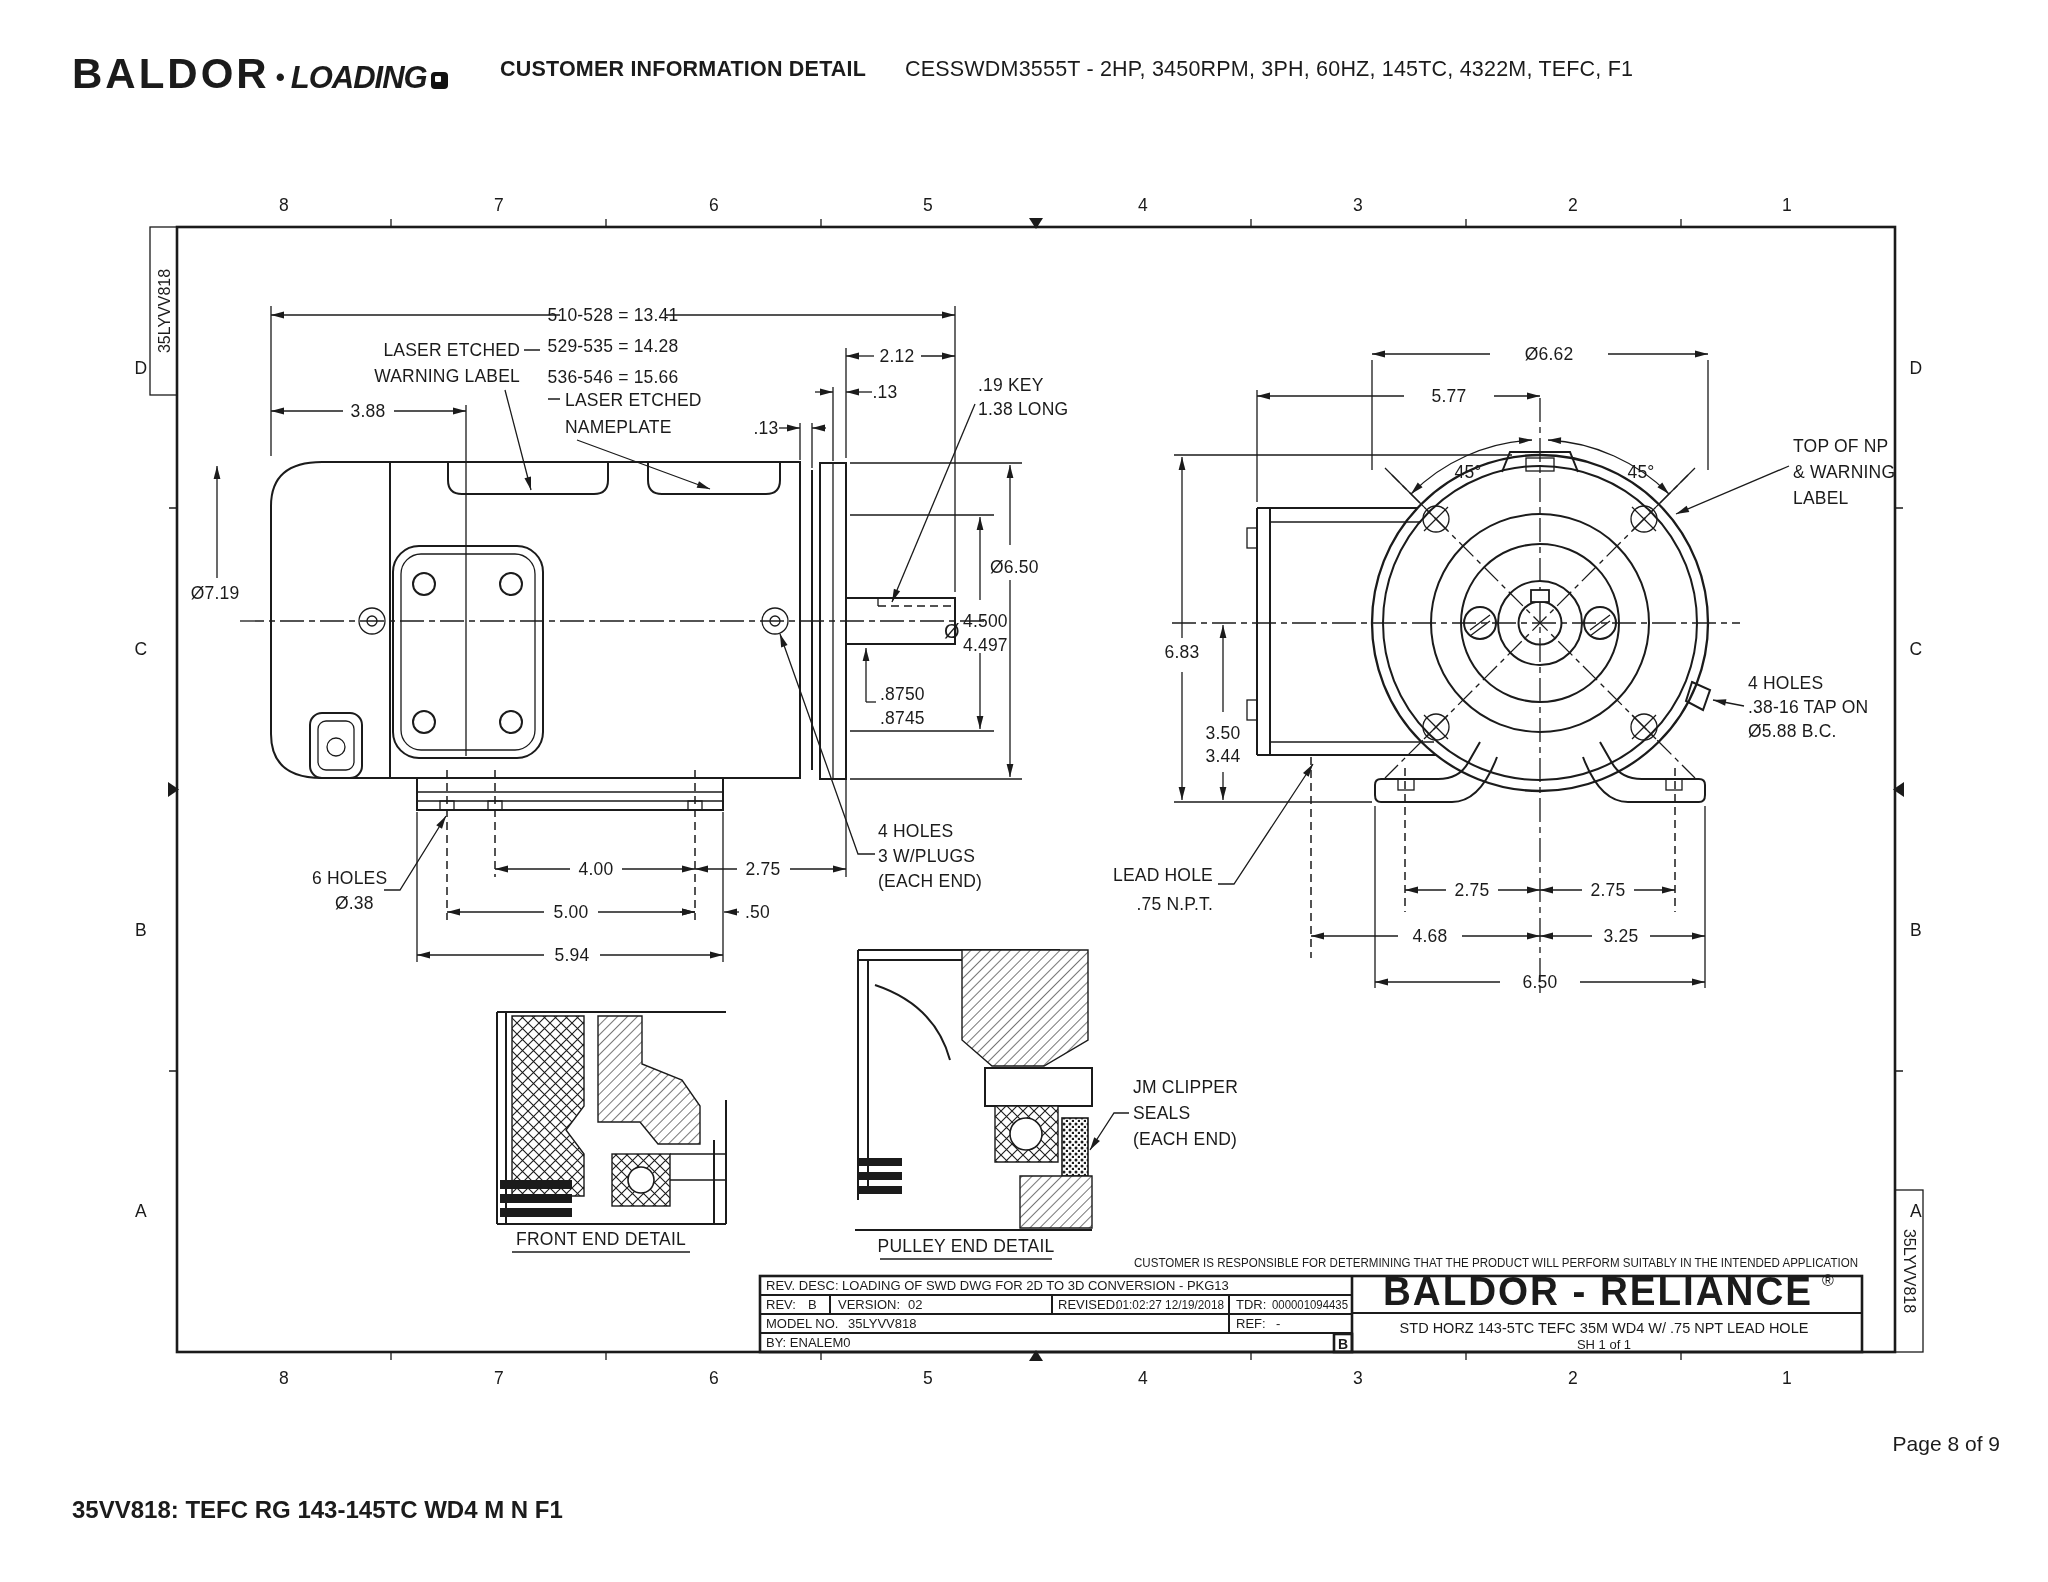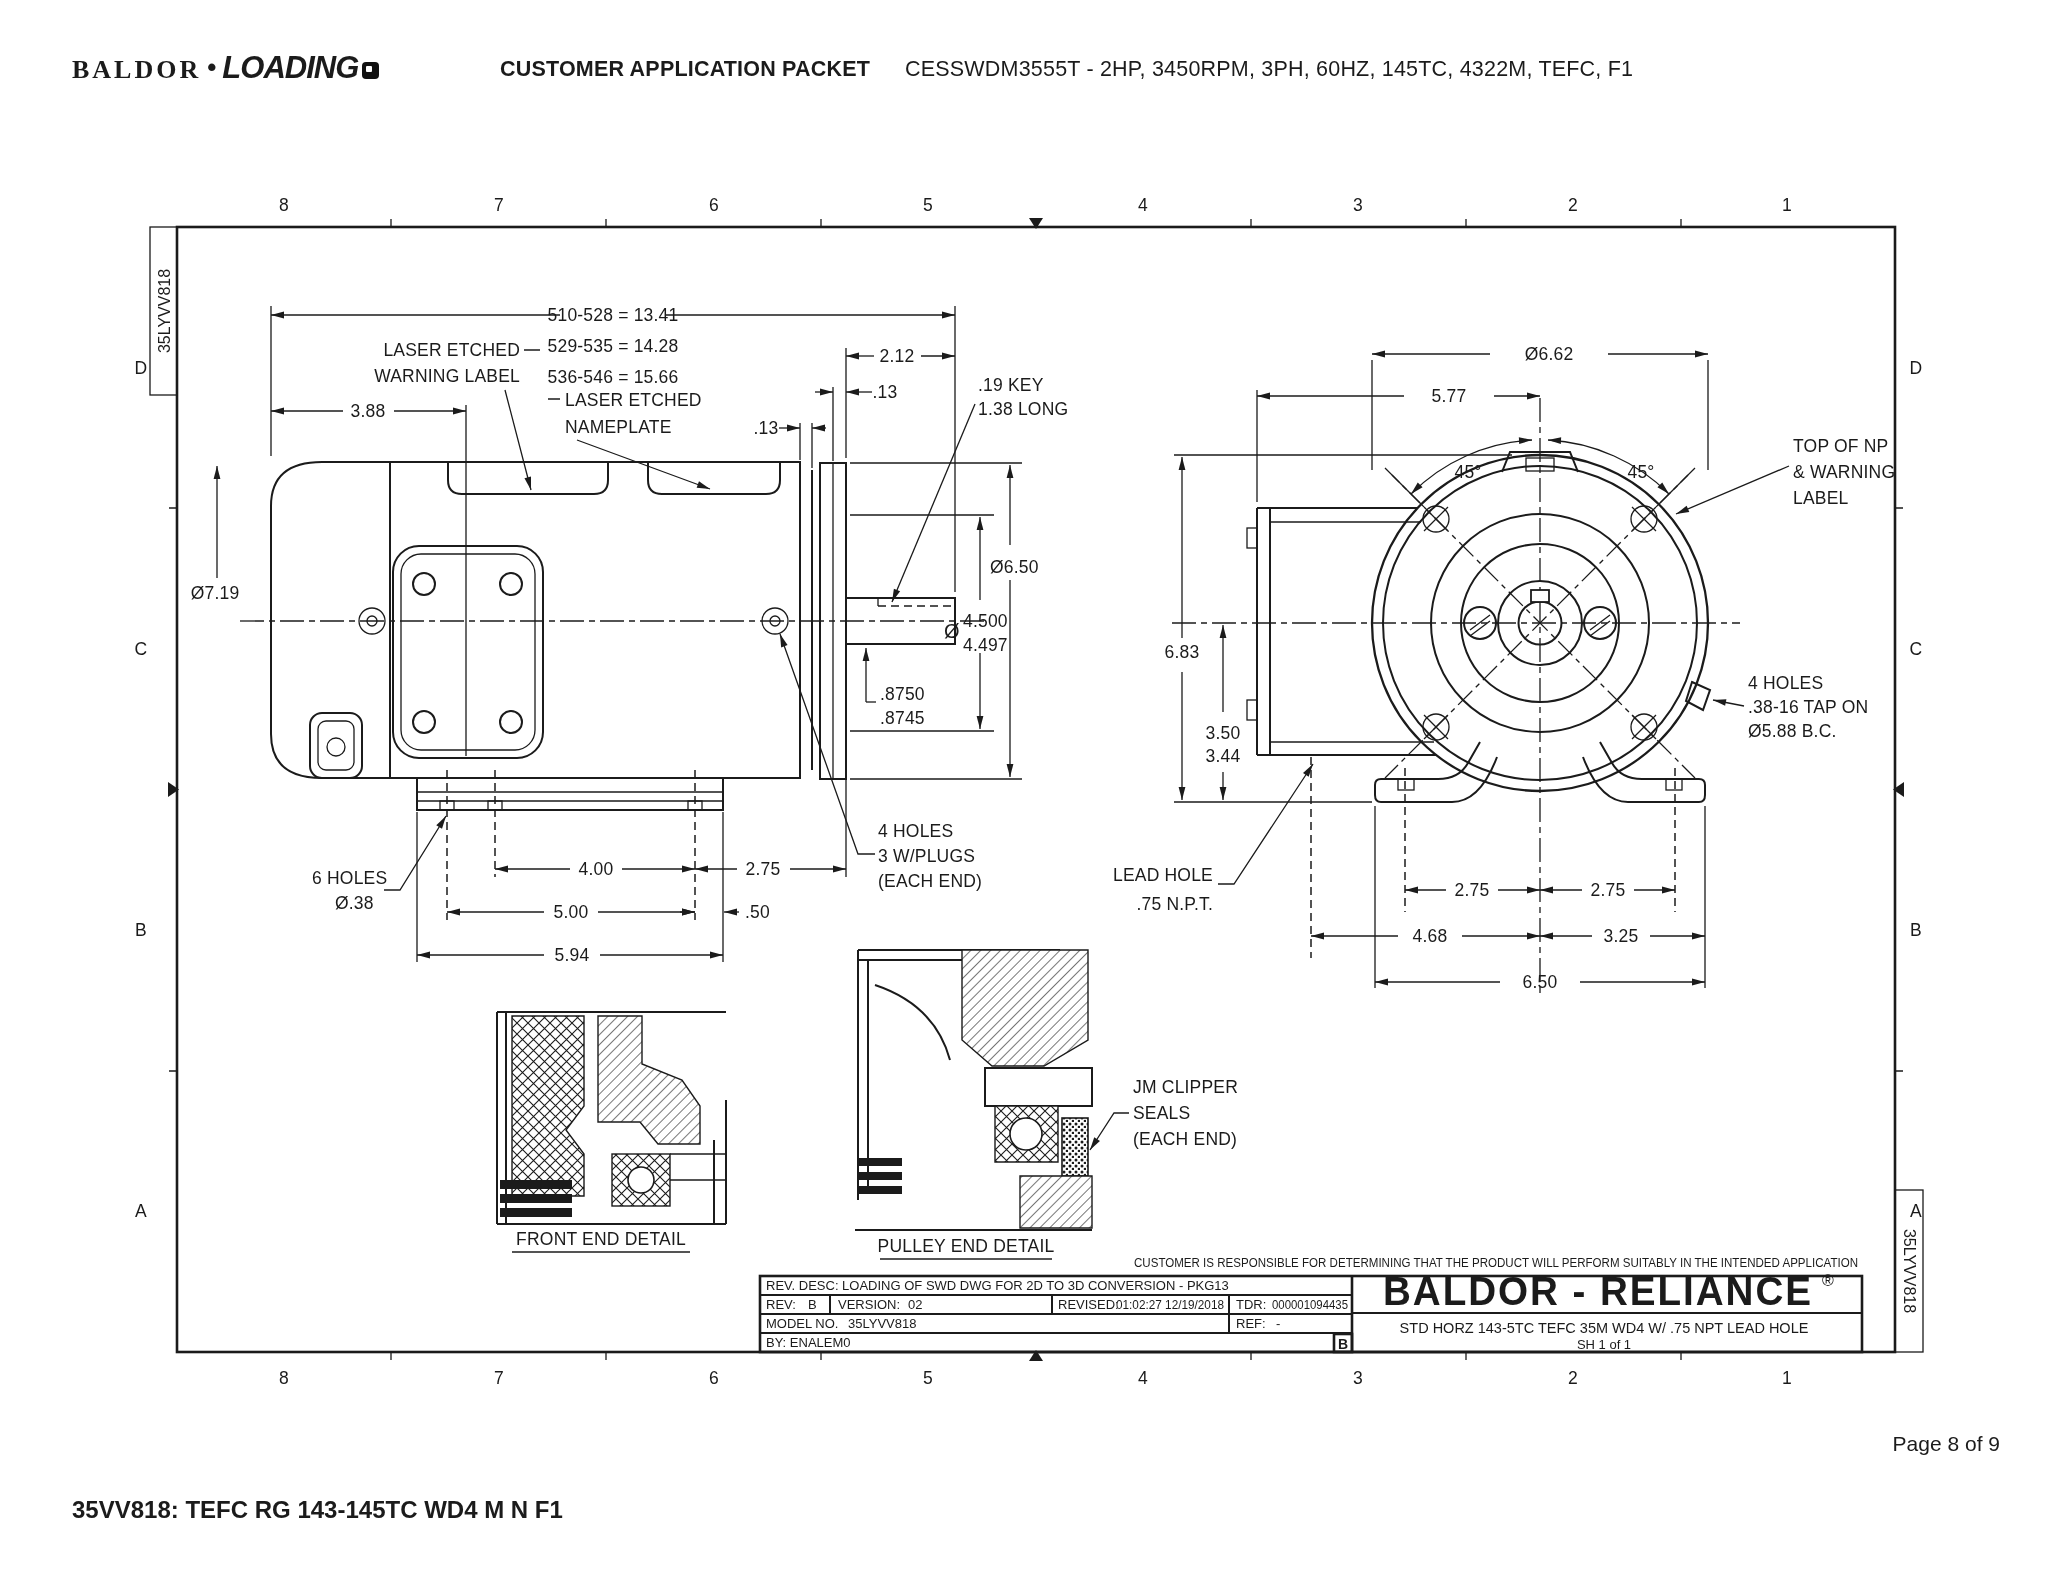--- a/index.html
+++ b/index.html
@@ -1,19 +1,19 @@
 <!DOCTYPE html>
 <html><head>
 <meta charset="utf-8">
 <style>
   html,body{margin:0;padding:0;}
   body{width:2048px;height:1582px;position:relative;background:#ffffff;
        font-family:"Liberation Sans",sans-serif;color:#1b1b1b;overflow:hidden;}
   .hdr-logo{position:absolute;left:72px;top:50px;white-space:nowrap;}
-  .logo-baldor{font-family:Liberation Serif, serif;font-weight:bold;font-size:26px;letter-spacing:3px;}
+  .logo-baldor{font-family:Liberation Sans, sans-serif;font-weight:bold;font-size:42px;letter-spacing:3px;}
   .logo-dot{font-size:26px;font-weight:bold;margin:0 6px;vertical-align:2px;}
   .logo-reliance{font-style:italic;font-weight:bold;font-size:31px;letter-spacing:-1px;}
   .logo-mark{display:inline-block;width:17px;height:17px;background:#111;border-radius:4px;margin-left:4px;position:relative;top:1px;}
   .logo-mark:after{content:"";position:absolute;left:4px;top:4px;width:6px;height:6px;background:#fff;border-radius:1px;}
   .hdr-packet{position:absolute;left:500px;top:57px;font-size:21.5px;font-weight:bold;letter-spacing:.2px;}
   .hdr-spec{position:absolute;left:905px;top:57px;font-size:21.5px;letter-spacing:.2px;}
   .ftr-left{position:absolute;left:72px;top:1496px;font-size:24px;font-weight:bold;}
   .ftr-right{position:absolute;right:48px;top:1432px;font-size:21px;}
   svg text{font-family:"Liberation Sans",sans-serif;fill:#1b1b1b;}
   .t{font-size:17.5px;letter-spacing:.2px;}
@@ -28,21 +28,21 @@
   .cl{stroke:#1b1b1b;stroke-width:1.3;fill:none;stroke-dasharray:24 5 6 5;}
   .hd{stroke:#1b1b1b;stroke-width:1.5;fill:none;stroke-dasharray:8 5;}
   .fill{fill:#1b1b1b;stroke:none;}
 </style>
 </head>
 <body>
 
 <div class="hdr-logo">
   <span class="logo-baldor">BALDOR</span><span class="logo-dot">•</span><span class="logo-reliance">LOADING</span><span class="logo-mark"></span>
 </div>
-<div class="hdr-packet">CUSTOMER APPLICATION PACKET</div>
+<div class="hdr-packet">CUSTOMER INFORMATION DETAIL</div>
 <div class="hdr-spec">CESSWDM3555T - 2HP, 3450RPM, 3PH, 60HZ, 145TC, 4322M, TEFC, F1</div>
 
 <svg width="2048" height="1582" viewBox="0 0 2048 1582" style="position:absolute;left:0;top:0">
   <defs>
     <marker id="arr" markerWidth="15" markerHeight="10" refX="14" refY="5" orient="auto" markerUnits="userSpaceOnUse">
       <path d="M1,1.6 L14,5 L1,8.4 Z" fill="#1b1b1b"></path>
     </marker>
     <pattern id="h1" width="7" height="7" patternUnits="userSpaceOnUse" patternTransform="rotate(45)">
       <rect width="7" height="7" fill="#fff"></rect>
         <line x1="0" y1="0" x2="0" y2="7" stroke="#1b1b1b" stroke-width="1.2"></line>

